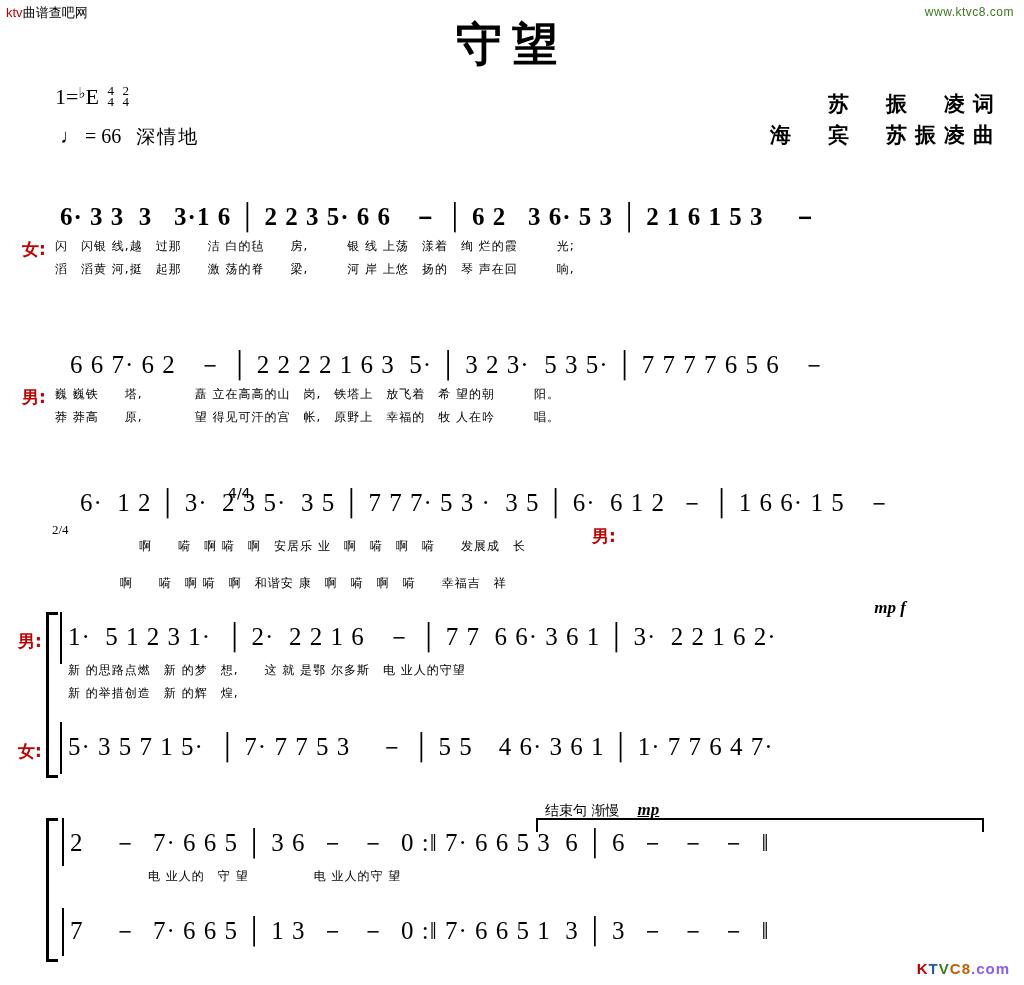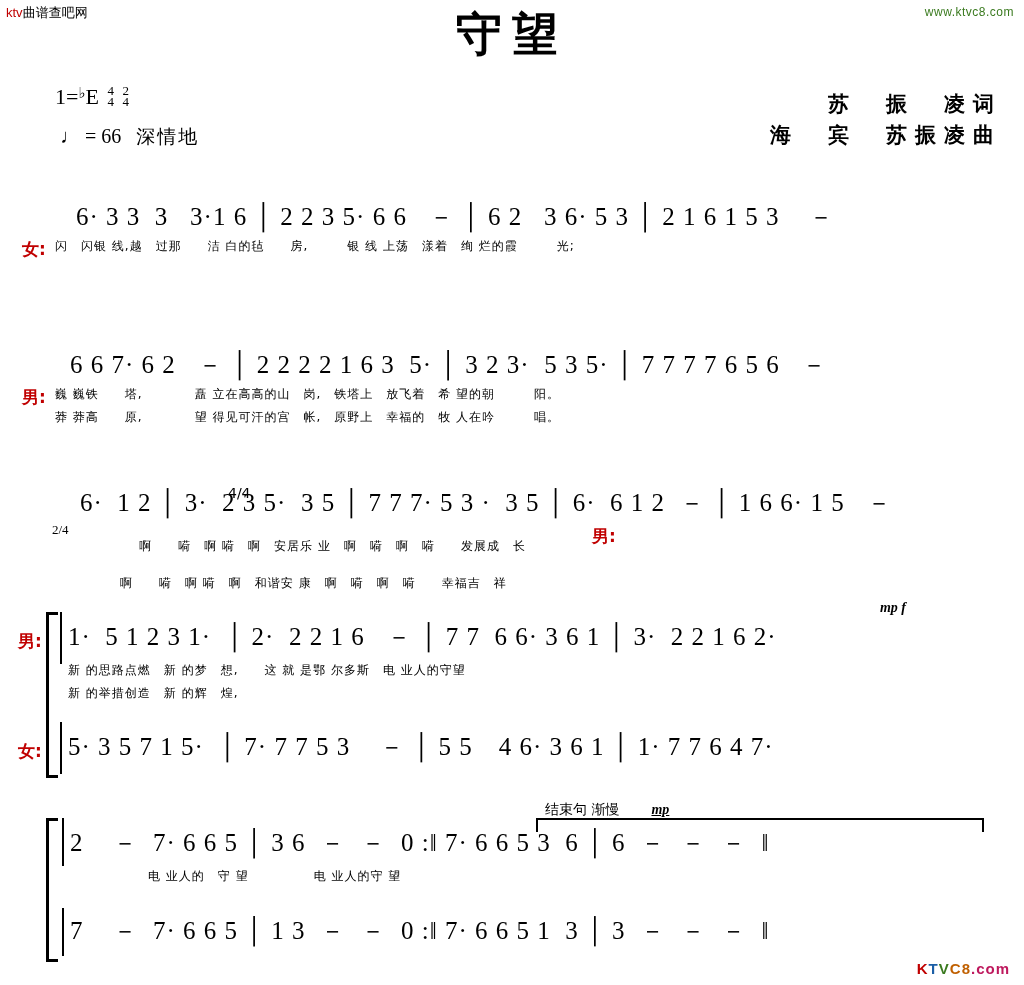--- a/index.html
+++ b/index.html
@@ -38,25 +38,25 @@
     right: 14px; bottom: 8px;
     font-family: "Liberation Sans", sans-serif;
     font-size: 15px;
     font-weight: bold;
     letter-spacing: 1px;
   }
   .wm-bottom .k { color: #c00000; }
   .wm-bottom .t { color: #1b5ea6; }
   .wm-bottom .v { color: #3a7a1f; }
   .wm-bottom .c8 { color: #c06000; }
-  .wm-bottom .dotcom { color: #be185d; }
+  .wm-bottom .dotcom { color: #8b5cf6; }
 
   .title {
     position: absolute;
-    left: 0; right: 0; top: 4px;
+    left: 0; right: 0; top: 14px;
     text-align: center;
     font-family: "DejaVu Serif", serif;
     font-size: 46px;
     font-weight: bold;
     letter-spacing: 10px;
   }
   .key-sig {
     position: absolute;
     left: 55px; top: 84px;
     font-family: "Liberation Serif", serif;
@@ -112,21 +112,21 @@
   .part {
     color: #c00000;
     font-family: "DejaVu Sans", sans-serif;
     font-size: 17px;
     font-weight: bold;
   }
   .dyn {
     font-family: "Liberation Serif", serif;
     font-style: italic;
     font-weight: bold;
-    font-size: 14px;
+    font-size: 17px;
   }
   .small-note {
     font-family: "DejaVu Sans", sans-serif;
     font-size: 14px;
   }
   .brace {
     position: absolute;
     border-left: 3px solid #000;
     border-top: 3px solid #000;
     border-bottom: 3px solid #000;
@@ -176,28 +176,29 @@
 
 <div class="credits">
   <div class="row">
     <span class="sp">苏　振　凌</span><span>词</span>
   </div>
   <div class="row">
     <span class="sp">海　宾　苏振凌</span><span>曲</span>
   </div>
 </div>
 
-<div class="sysline" style="left:76px; top:200px; width:930px;">
+<div class="sysline" style="left:60px; top:200px; width:930px;font-weight:bold;">
   <div class="notes">6· 3 3  3   3·1 6 │ 2 2 3 5· 6 6   － │ 6 2   3 6· 5 3 │ 2 1 6 1 5 3    －</div>
 </div>
 <div class="sysline" style="left:22px; top:238px;">
   <span class="part">女:</span>
 </div>
 <div class="sysline" style="left:55px; top:238px; width:950px;">
   <div class="lyric">闪　闪银 线,越　过那　　洁 白的毡　　房,　　　银 线 上荡　漾着　绚 烂的霞　　　光;</div>
+  <div class="lyric" style="margin-top:6px;">滔　滔黄 河,挺　起那　　激 荡的脊　　梁,　　　河 岸 上悠　扬的　琴 声在回　　　响,</div>
 </div>
 
 <div class="sysline" style="left:70px; top:348px; width:930px;">
   <div class="notes">6 6 7· 6 2   － │ 2 2 2 2 1 6 3  5· │ 3 2 3·  5 3 5· │ 7 7 7 7 6 5 6   －</div>
 </div>
 <div class="sysline" style="left:22px; top:386px;">
   <span class="part">男:</span>
 </div>
 <div class="sysline" style="left:55px; top:386px; width:950px;">
   <div class="lyric">巍 巍铁　　塔,　　　　矗 立在高高的山　岗,　铁塔上　放飞着　希 望的朝　　　阳。</div>
@@ -253,21 +254,21 @@
 <div class="brace" style="left:46px; top:818px; height:138px;"></div>
 <div class="vline" style="left:62px; top:818px; height:48px;"></div>
 <div class="vline" style="left:62px; top:908px; height:48px;"></div>
 
 <div class="hline" style="left:536px; top:818px; width:448px;"></div>
 <div class="vline" style="left:536px; top:818px; height:14px;"></div>
 <div class="vline" style="left:982px; top:818px; height:14px;"></div>
 
 <div class="sysline" style="left:545px; top:800px;">
   <span class="small-note">结束句 渐慢</span>
-  <span class="dyn" style="margin-left:28px;text-decoration:underline;">mp</span>
+  <span class="dyn" style="margin-left:14px;text-decoration:underline;">mp</span>
 </div>
 
 <div class="sysline" style="left:70px; top:826px; width:940px;">
   <div class="notes">2    －  7· 6 6 5 │ 3 6  －  －  0 :‖ 7· 6 6 5 3  6 │ 6  －  －  －  ‖</div>
 </div>
 <div class="sysline" style="left:148px; top:868px; width:940px;">
   <div class="lyric">电 业人的　守 望　　　　　电 业人的守 望</div>
 </div>
 <div class="sysline" style="left:70px; top:914px; width:940px;">
   <div class="notes">7    －  7· 6 6 5 │ 1 3  －  －  0 :‖ 7· 6 6 5 1  3 │ 3  －  －  －  ‖</div>

